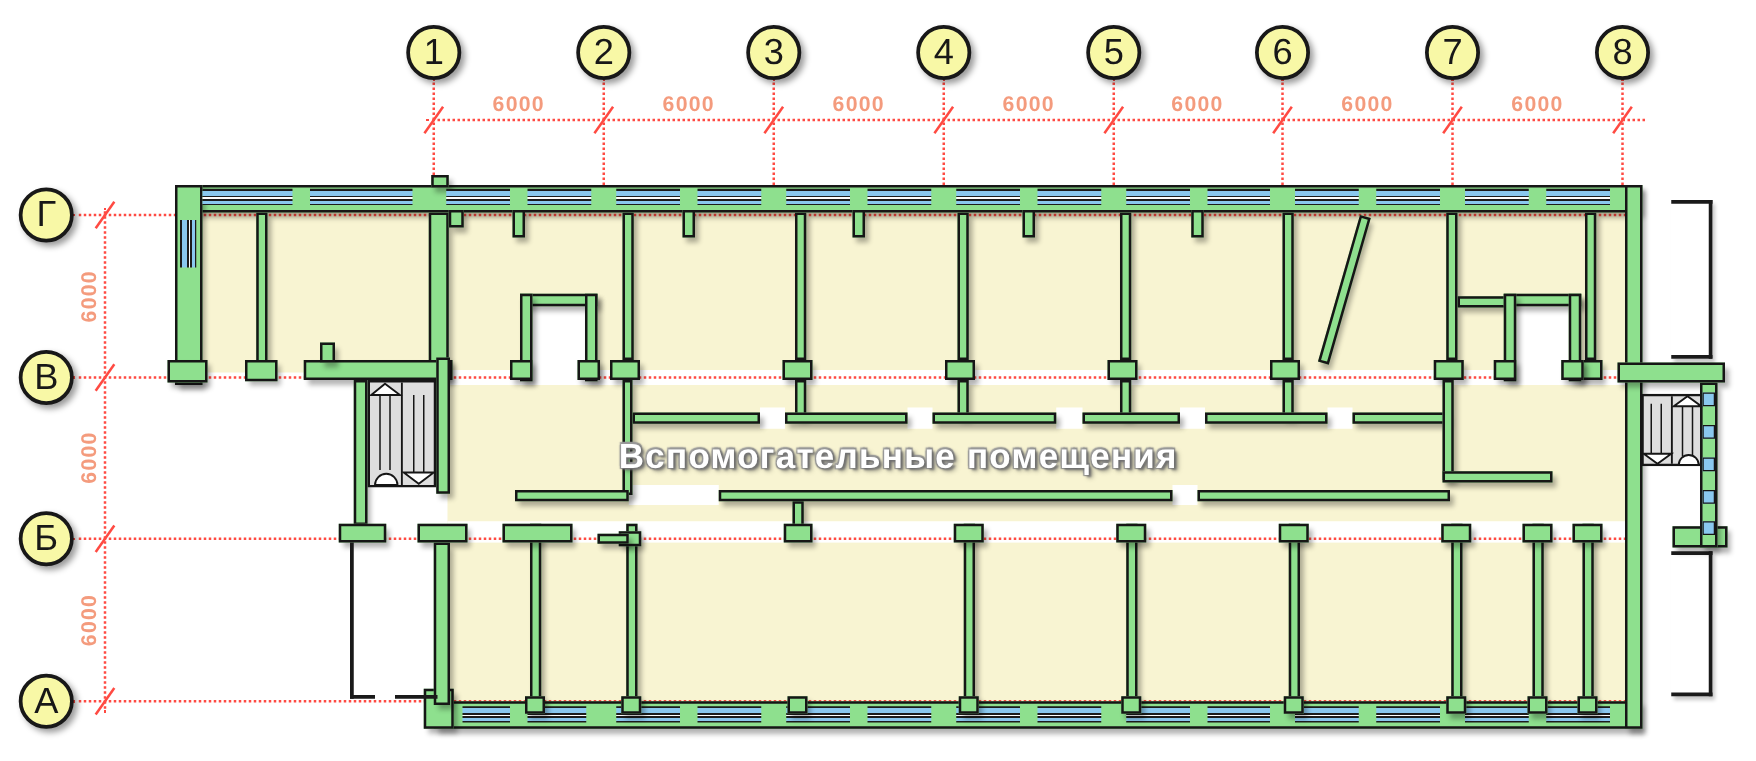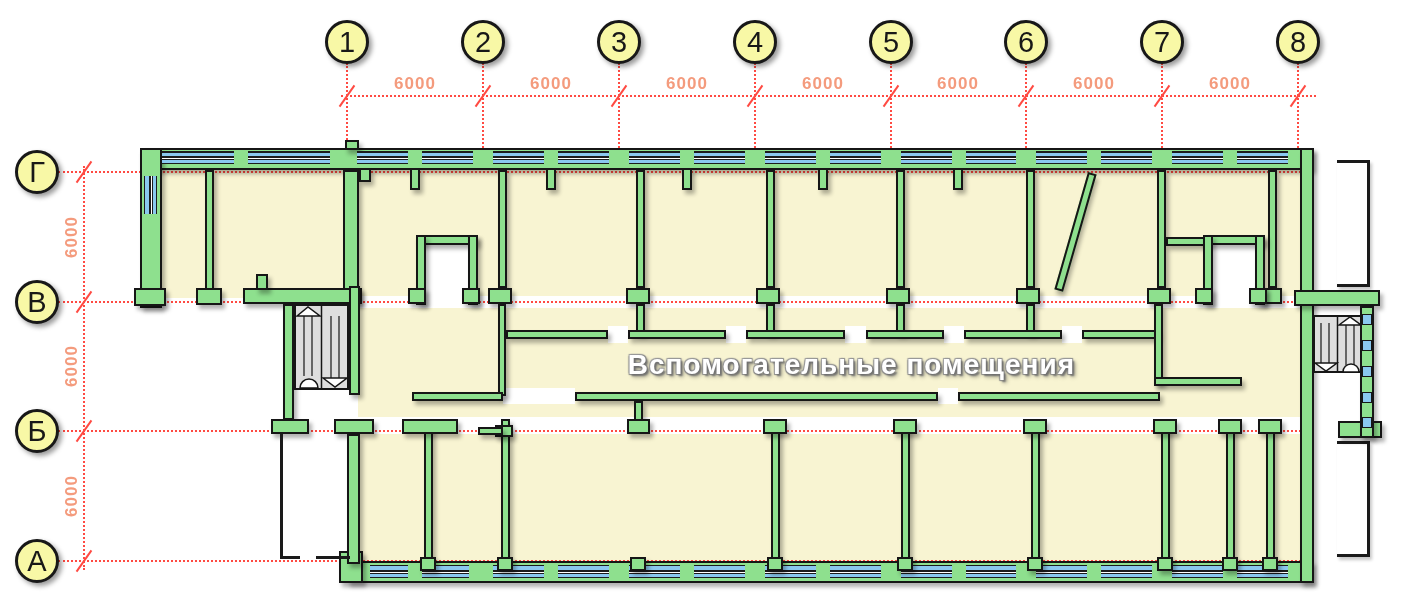--- a/index.html
+++ b/index.html
@@ -25,21 +25,21 @@
       align-items:center;justify-content:center;font-size:29px;color:#181818;z-index:7;
       font-weight:400;box-sizing:border-box;}
   .dim{position:absolute;width:80px;text-align:center;color:#f49b7d;font-size:17px;
        font-weight:bold;z-index:7;letter-spacing:1px;}
   .vdim{position:absolute;width:80px;text-align:center;color:#f49b7d;font-size:17px;
        font-weight:bold;z-index:7;letter-spacing:1px;transform:rotate(-90deg);}
   .bl{position:absolute;background:#1a1a1a;z-index:4;}
   .bracket{position:absolute;border:3px solid #1a1a1a;border-left:none;z-index:4;
        box-sizing:border-box;box-shadow:2px 3px 3px rgba(0,0,0,.22);}
   .gray{position:absolute;z-index:5;}
-  #corridor-label{position:absolute;left:495px;top:349px;width:580px;text-align:right;
+  #corridor-label{position:absolute;left:495px;top:349px;width:580px;text-align:left;
        font-size:28px;font-weight:bold;color:#fff;z-index:6;letter-spacing:1px;
        text-shadow:2px 2px 2px #6e6e6e,-1px -1px 1px #9a9a9a,1px -1px 1px #8a8a8a,
        -1px 1px 1px #8a8a8a,3px 3px 4px rgba(0,0,0,.35);}
 </style>
 </head>
 <body>
 
 <div id="plan">
 
   <div class="rlv" style="left:346px;top:63px;height:108px"></div>

